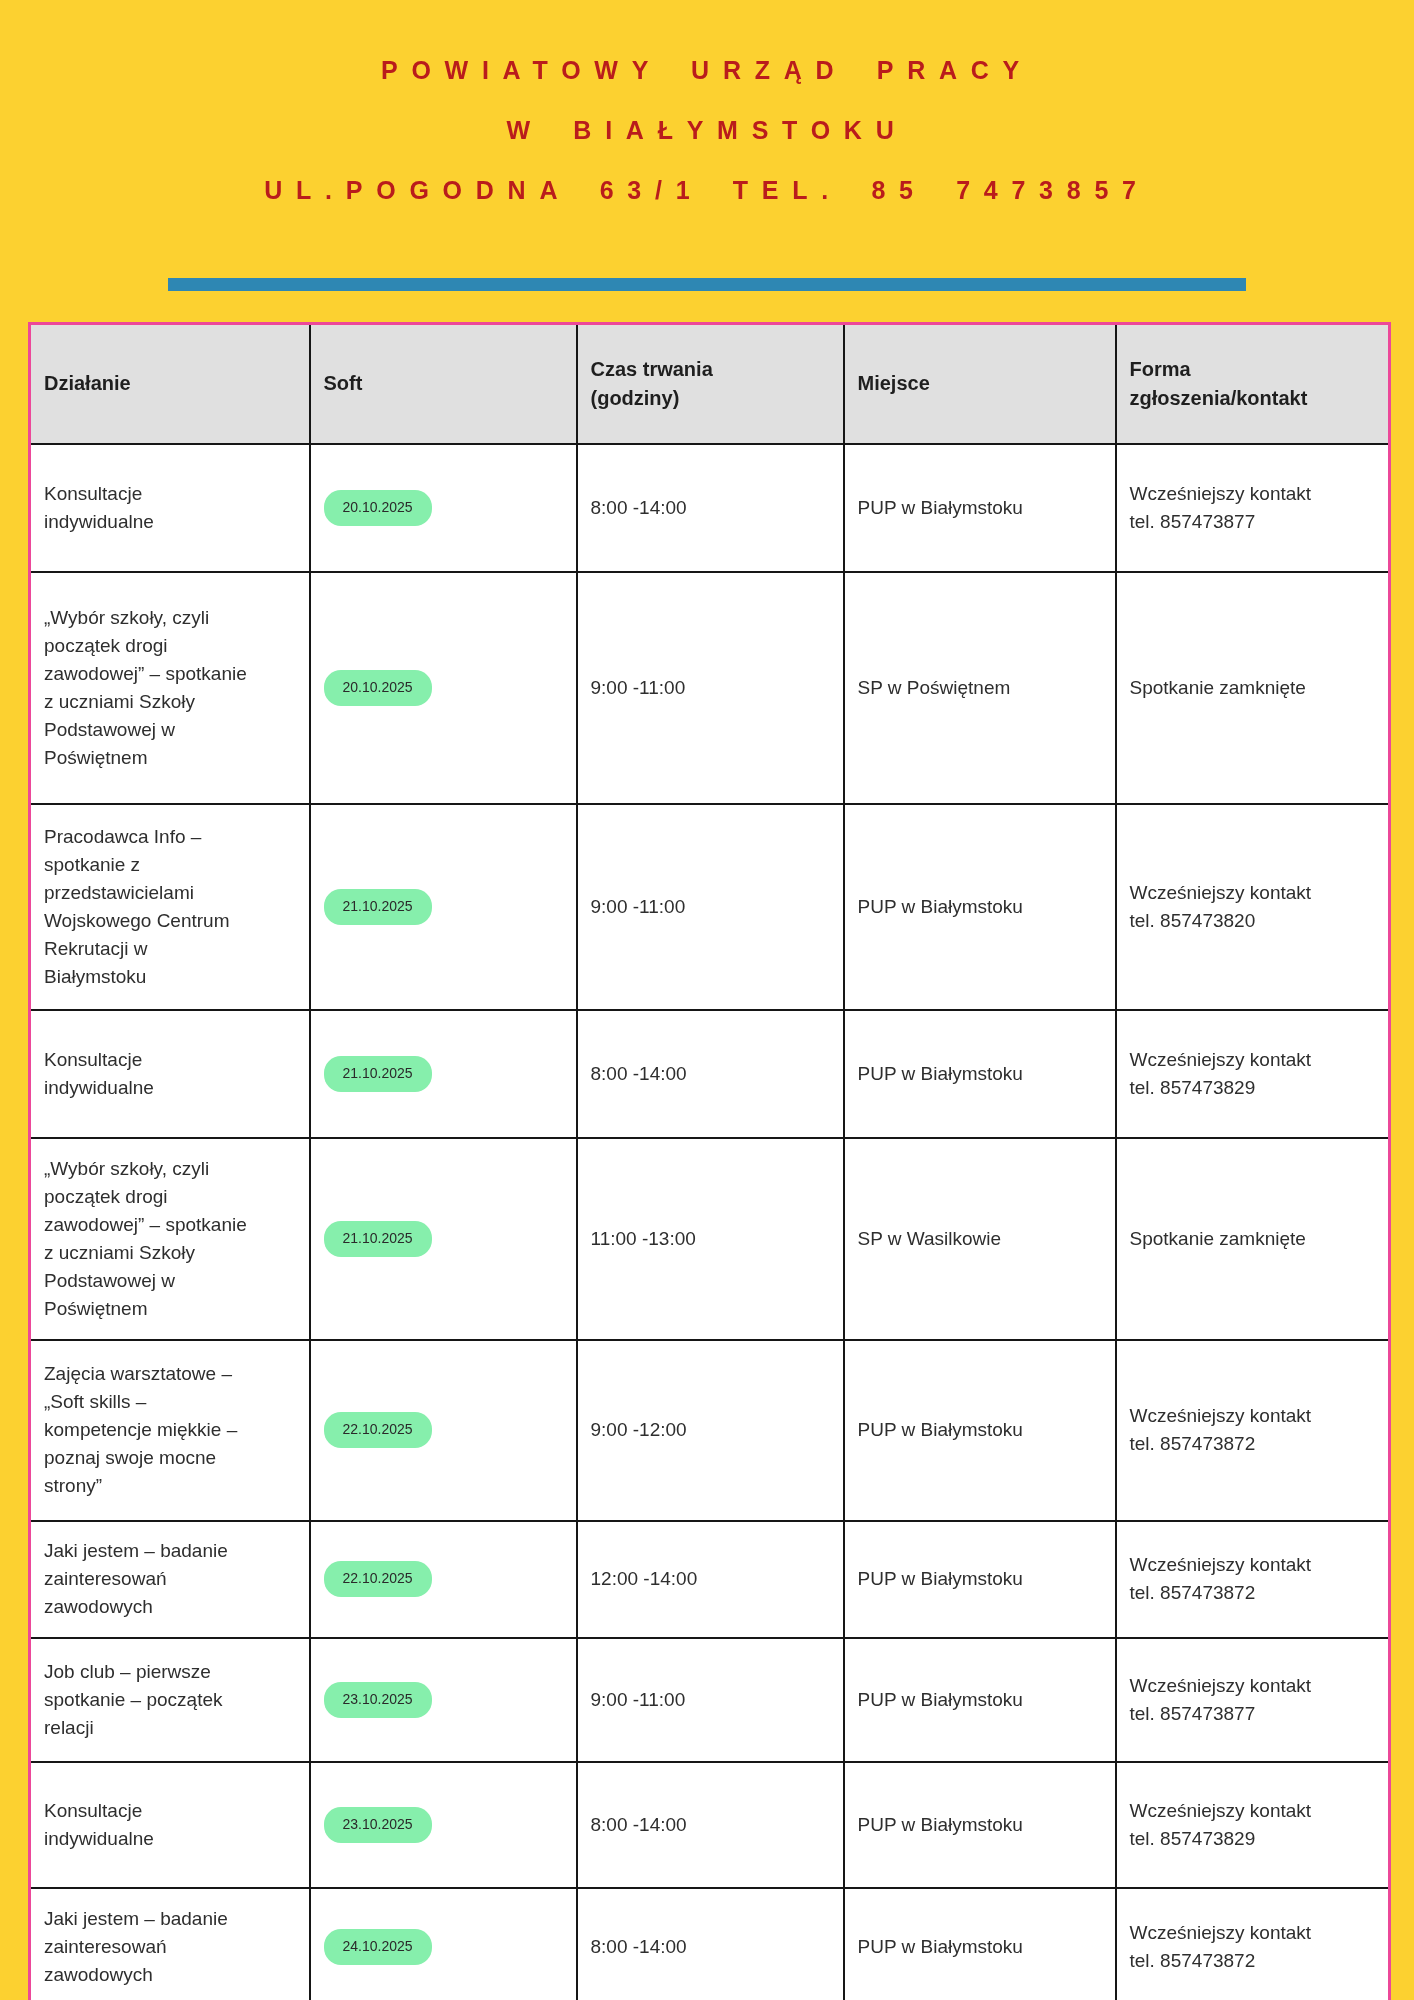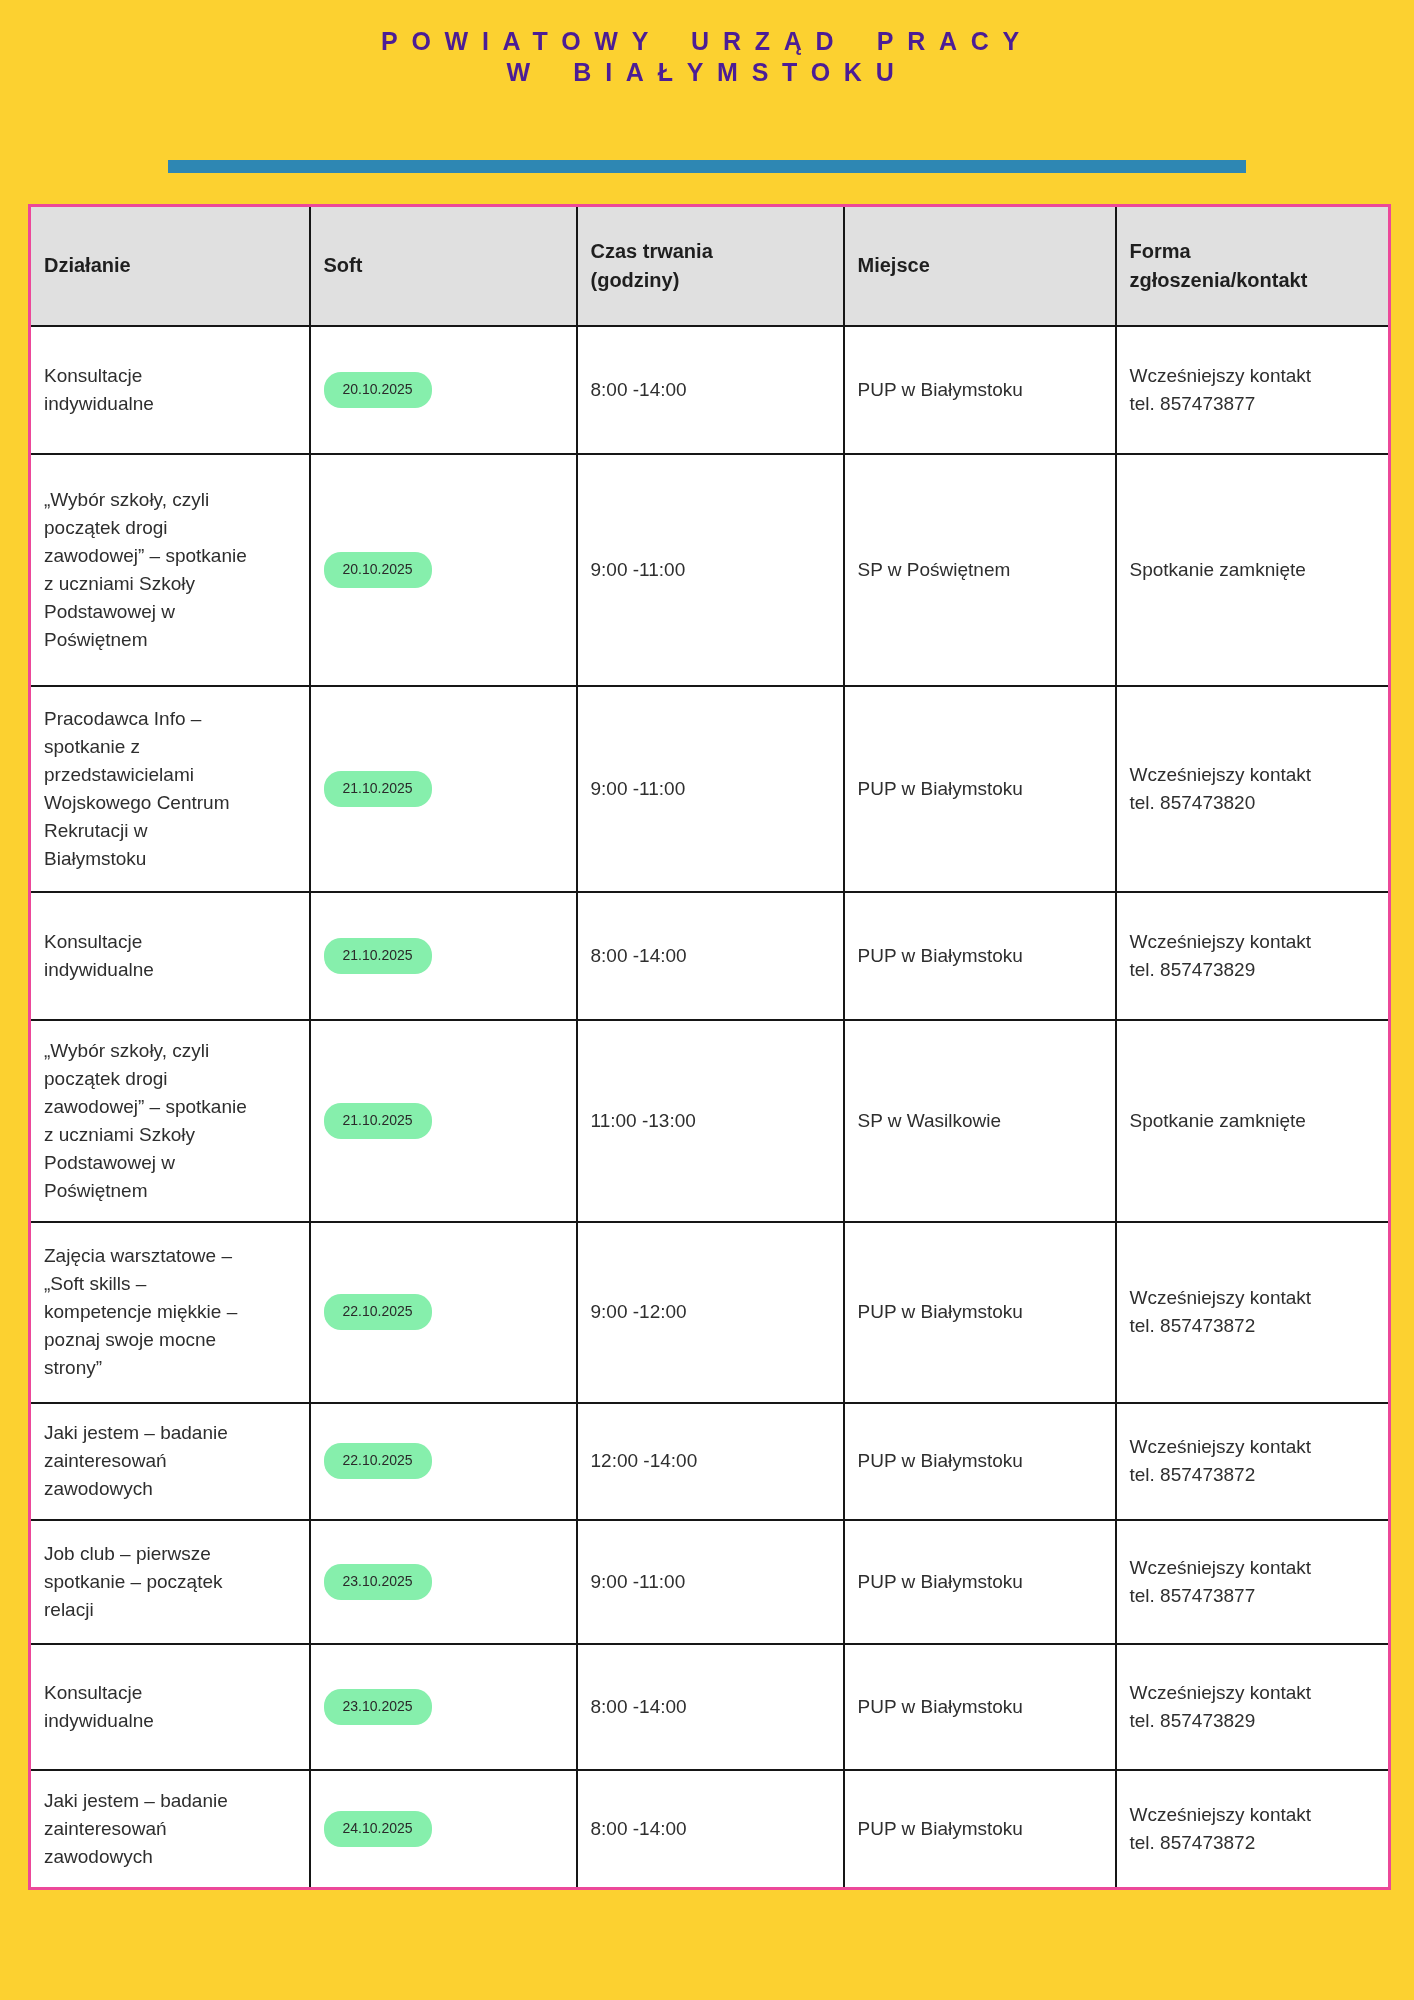--- a/index.html
+++ b/index.html
@@ -12,25 +12,26 @@
   }
 
   
   .masthead {
     padding-top: 26px;
     text-align: center;
   }
   .masthead-line {
     font-size: 25px;
     font-weight: 700;
-    color: #4c1d95;
+    color: #b91c1c;
     letter-spacing: 0.55em;
     word-spacing: 0.35em;
     line-height: 31px;
     white-space: nowrap;
+    margin-top: 29px;
   }
 
   
   .accent-bar {
     width: 1078px;
     height: 13px;
     margin: 72px auto 0 168px;
     background: #2E87B3;
   }
 
@@ -79,20 +80,21 @@
     font-size: 14px;
     color: #2A2A2A;
   }
 </style>
 </head>
 <body>
 
 <header class="masthead">
   <div class="masthead-line">POWIATOWY URZĄD PRACY</div>
   <div class="masthead-line">W BIAŁYMSTOKU</div>
+  <div class="masthead-line">UL.POGODNA 63/1 TEL. 85 7473857</div>
 </header>
 
 <div class="accent-bar"></div>
 
 <table class="schedule">
   <colgroup>
     <col style="width:280px">
       <col style="width:267px">
       <col style="width:267px">
       <col style="width:272px">

